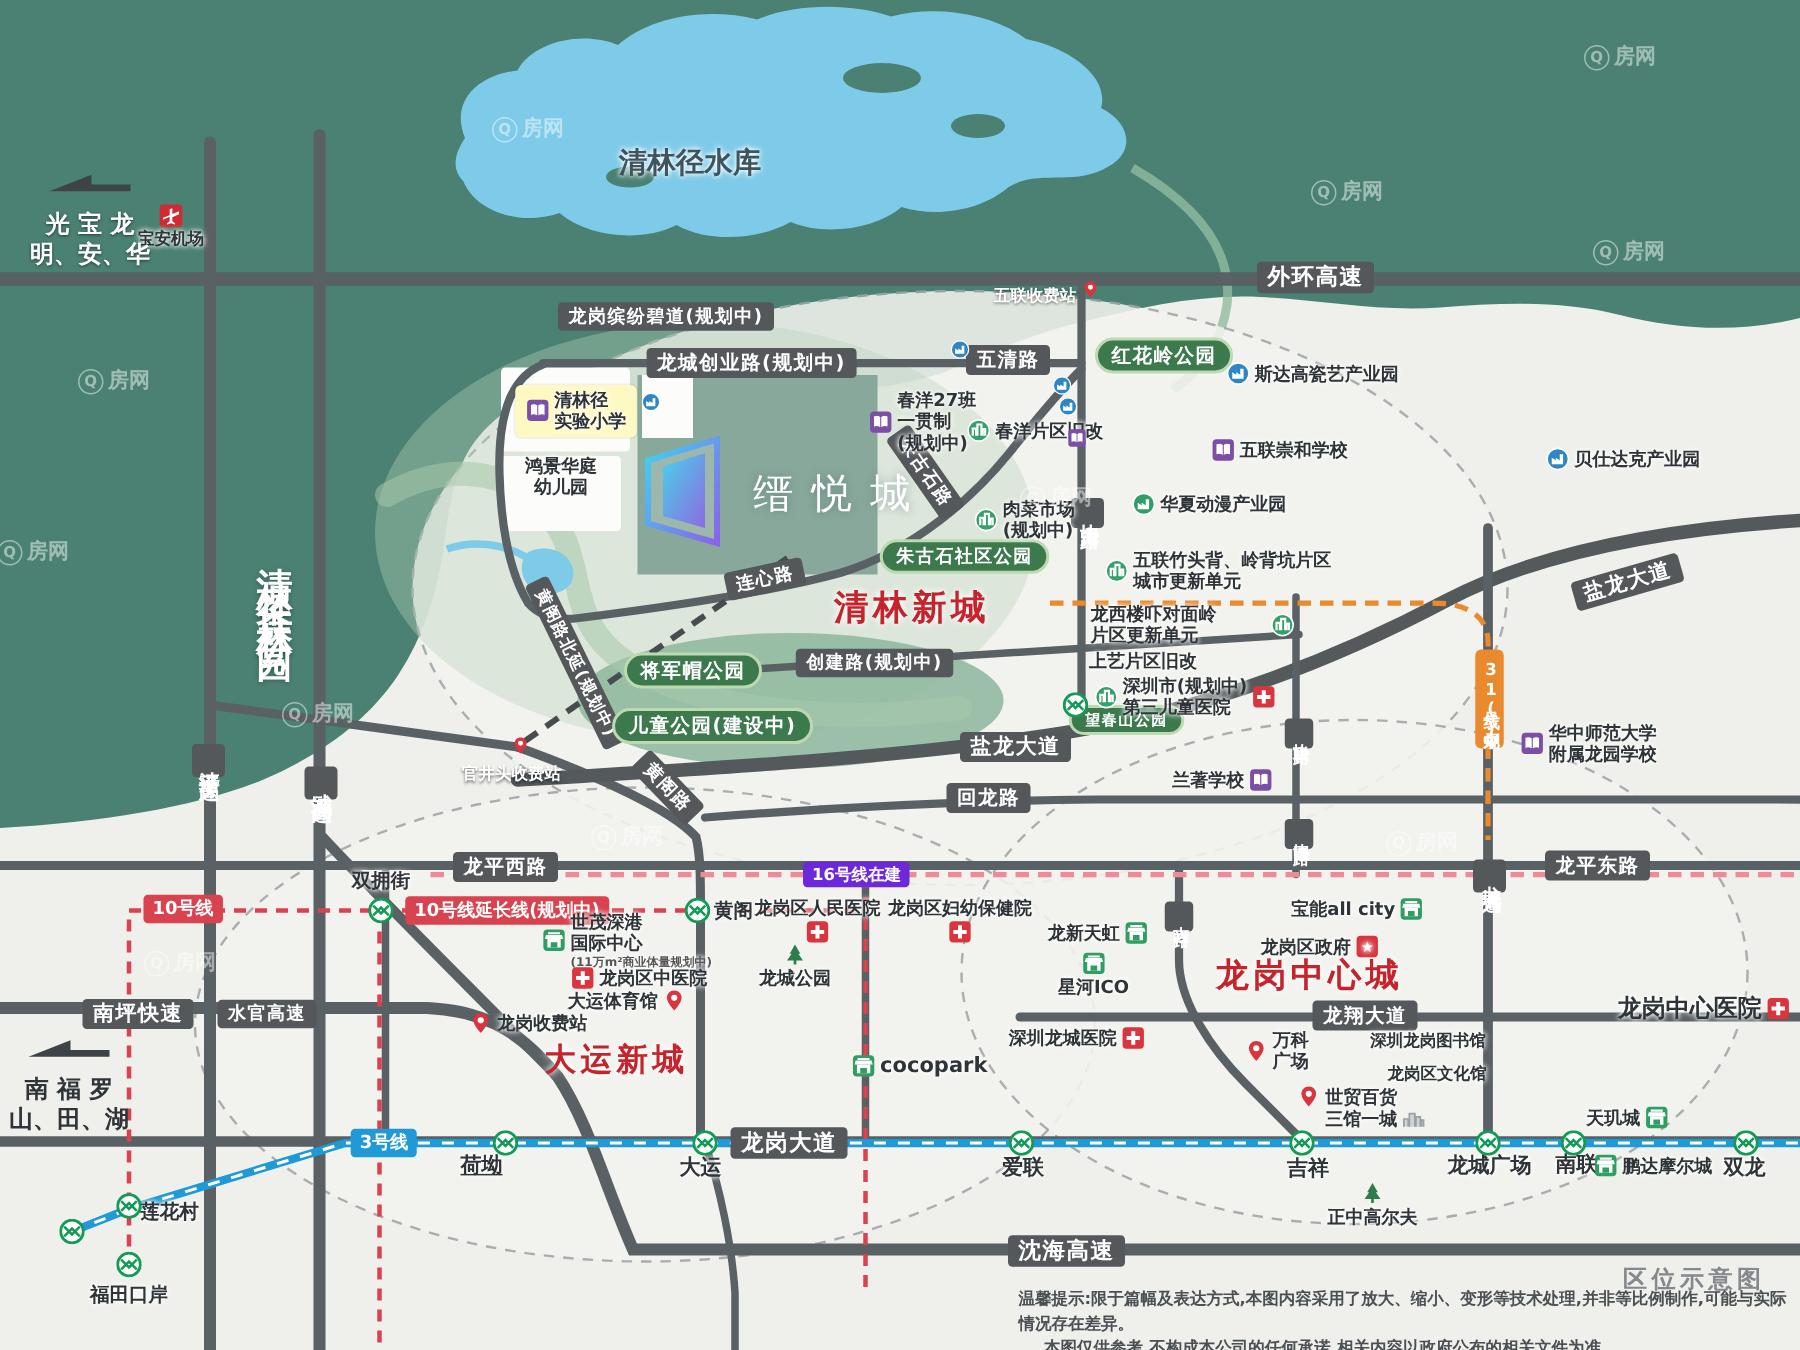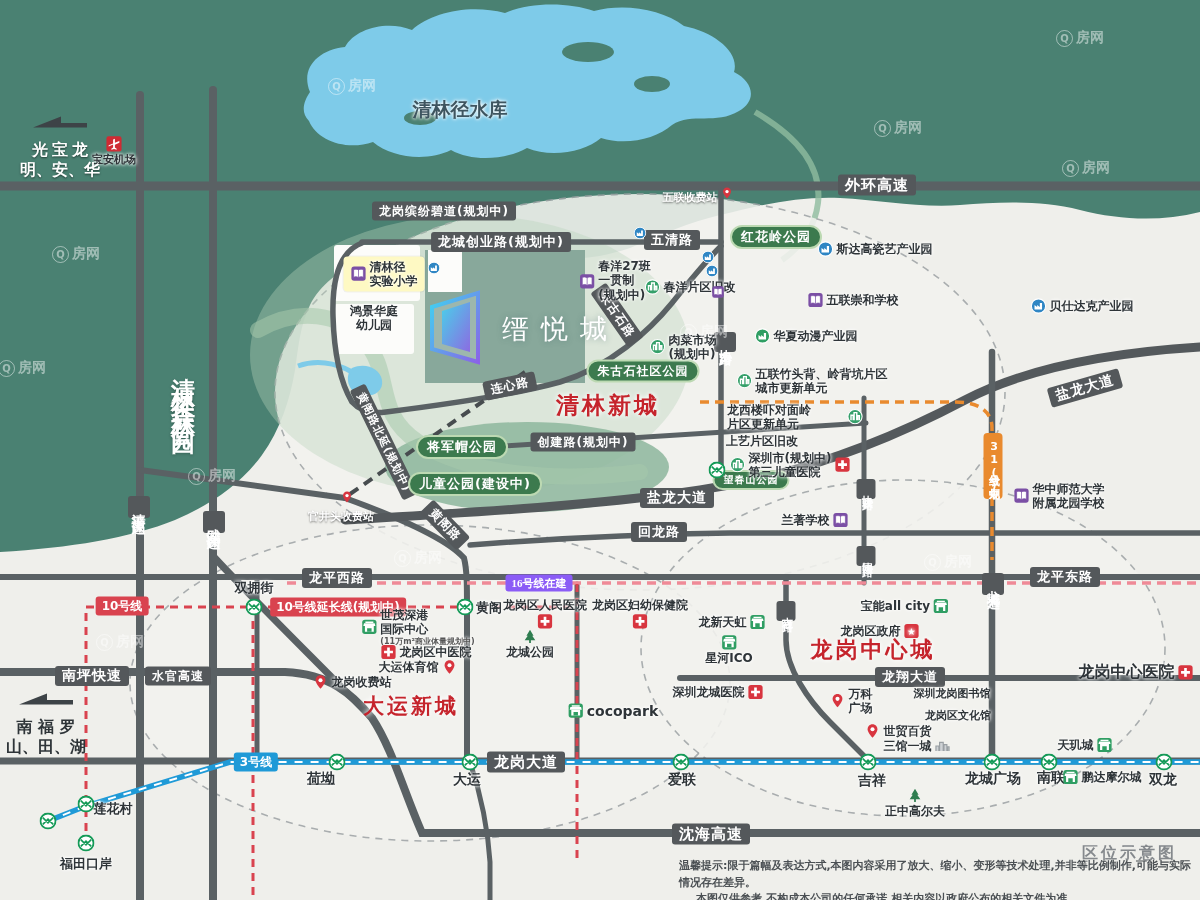--- a/index.html
+++ b/index.html
@@ -182,21 +182,21 @@
       </div>
       <div class="lb roadv" style="left: 786px; top: 611px; font-size: 11px;">
         <div>吉祥路</div>
       </div>
       <div class="lb mline" style="left: 122px; top: 606px; font-size: 12px; background: rgb(217, 67, 79);">
         <div>10号线</div>
       </div>
       <div class="lb mline" style="left: 338px; top: 607px; font-size: 12px; background: rgb(217, 67, 79);">
         <div>10号线延长线(规划中)</div>
       </div>
-      <div class="lb mline" style="left: 539px; top: 583px; font-size: 11px; background: #8b5cf6; font-family: Liberation Serif, serif;">
+      <div class="lb mline" style="left: 571px; top: 583px; font-size: 11px; background: #6d28d9;">
         <div>16号线在建</div>
       </div>
       <div class="lb mline" style="left: 256px; top: 762px; font-size: 12px; background: rgb(31, 154, 215);">
         <div>3号线</div>
       </div>
       <div class="lb mlinev" style="left: 993px; top: 466px; font-size: 11px; background: rgb(233, 138, 46);">
         <div>31号线(规划中)</div>
       </div>
       <div class="lb park" style="left: 776px; top: 237px; font-size: 13px;">
         <div>红花岭公园</div>
@@ -682,21 +682,21 @@
         <span class="ic">
           <svg viewBox="0 0 18 18">
             <rect x="0.5" y="0.5" width="17" height="17" rx="2.5" fill="#cf2b33"></rect>
             <path d="M3 10.5 L8 8.5 L8 4 L10 3.2 L10 7.6 L15 5.6 L15 7.8 L10 10 L10 13 L12 14.5 L12 15.5 L9 14.6 L6 15.5 L6 14.5 L8 13 L8 9.6 L3 12 Z" fill="#fff"></path>
           </svg>
         </span>
         <div class="plines">
           <div>宝安机场</div>
         </div>
       </div>
-      <div class="lb arrow wt" style="left: 60px; top: 147px; font-family: Liberation Serif, serif;">
+      <div class="lb arrow wt" style="left: 60px; top: 147px;">
         <div><svg width="58" height="20" viewBox="0 0 58 20">
             <path d="M2,13 L30,2 L30,8.5 L56,8.5 L56,13 Z" fill="#3d4347"></path>
           </svg></div>
         <div>
           <div>光 宝 龙</div>
           <div>明、安、华</div>
         </div>
       </div>
       <div class="lb arrow" style="left: 46px; top: 724px;">
         <div><svg width="58" height="20" viewBox="0 0 58 20">

